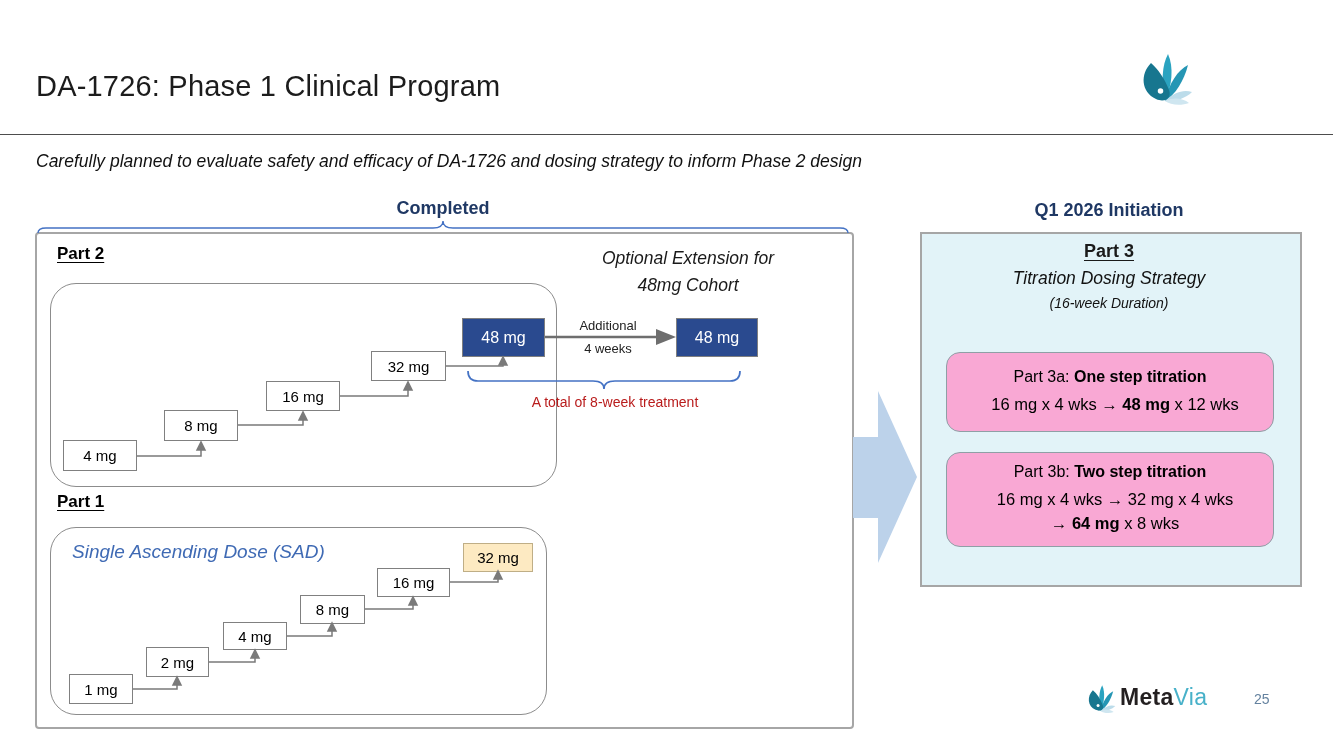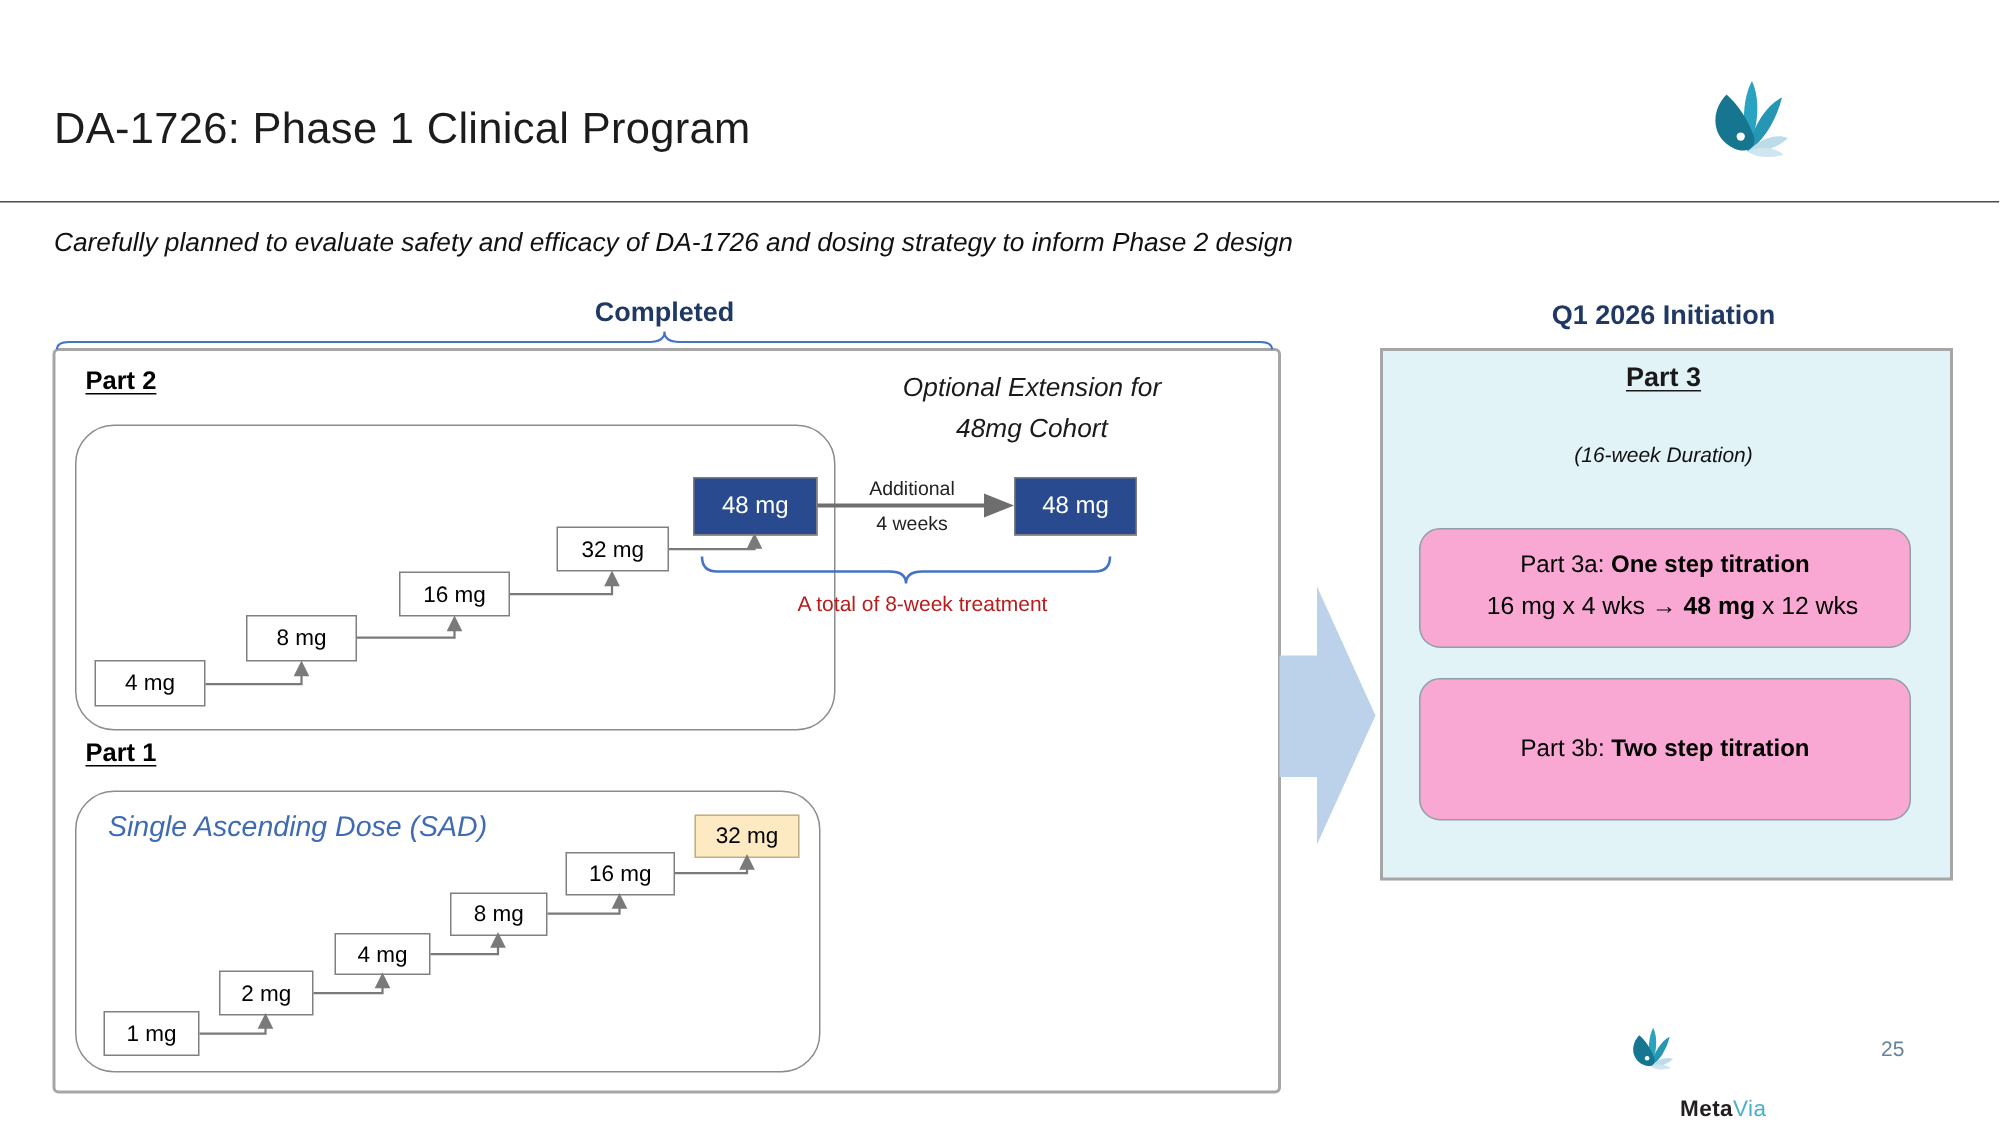--- a/index.html
+++ b/index.html
@@ -41,21 +41,21 @@
   .p3-head span{text-decoration:underline;text-underline-offset:3px;}
   .p3-sub{left:920px;top:268px;width:378px;text-align:center;font-size:17.5px;font-style:italic;color:#111;}
   .p3-dur{left:920px;top:295px;width:378px;text-align:center;font-size:14px;font-style:italic;color:#111;}
   .optbox{left:946px;width:328px;background:#f9a8d4;border:1.4px solid #8f9fa6;border-radius:14px;
           display:flex;flex-direction:column;align-items:center;justify-content:center;gap:7px;box-sizing:border-box;}
   .optA{top:352px;height:80px;}
   .optB{top:452px;height:95px;}
   .opt-title{font-size:16px;color:#000;}
   .opt-dose{font-size:16.5px;color:#000;text-align:center;line-height:1.45;margin-left:10px;}
   
-  .brand{left:1120px;top:684px;font-size:15px;letter-spacing:.3px;margin-top:47px;}
+  .brand{left:1120px;top:684px;font-size:23px;letter-spacing:.3px;}
   .brand .meta{color:#231f20;font-weight:bold;}
   .brand .via{color:#48b1c9;font-weight:normal;}
   .pagenum{left:1254px;top:691px;font-size:14px;color:#5d7fa0;color:#64829f;}
   svg{display:block;}
   .overlay{left:0;top:0;pointer-events:none;}
 </style>
 </head>
 <body>
 
 <div id="slide">
@@ -106,28 +106,33 @@
   <div class="abs sad">Single Ascending Dose (SAD)</div>
 
   <div class="abs dose" style="left:69px;top:674px;width:64px;height:30px;">1 mg</div>
   <div class="abs dose" style="left:146px;top:647px;width:63px;height:30px;">2 mg</div>
   <div class="abs dose" style="left:223px;top:622px;width:64px;height:28px;">4 mg</div>
   <div class="abs dose" style="left:300px;top:595px;width:65px;height:29px;">8 mg</div>
   <div class="abs dose" style="left:377px;top:568px;width:73px;height:29px;">16 mg</div>
   <div class="abs dose cream" style="left:463px;top:543px;width:70px;height:29px;">32 mg</div>
 
   <div class="abs p3-head"><span>Part 3</span></div>
+  <div class="abs p3-sub">Titration Dosing Strategy</div>
   <div class="abs p3-dur">(16-week Duration)</div>
 
   <div class="abs optbox optA">
     <div class="opt-title"><span>Part 3a: </span><b>One step titration</b></div>
     <div class="opt-dose"><span>16 mg x 4 wks → </span><b>48 mg</b><span> x 12 wks</span></div>
   </div>
   <div class="abs optbox optB">
     <div class="opt-title"><span>Part 3b: </span><b>Two step titration</b></div>
+    <div class="opt-dose">
+      <span>16 mg x 4 wks → 32 mg x 4 wks</span><br>
+      <span>→ </span><b>64 mg</b><span> x 8 wks</span>
+    </div>
   </div>
 
   <svg class="abs overlay" width="1333" height="749" viewBox="0 0 1333 749">
 
     <path d="M38,233 Q38,228 46,228 L433,228 Q443,228 443,221 Q443,228 453,228 L840,228 Q848,228 848,233" fill="none" stroke="#4472c4" stroke-width="1.4"></path>
 
     <g stroke="#7a7a7a" stroke-width="1.5" fill="#7a7a7a">
       <path d="M137,456 H201 V449" fill="none"></path>
         <polygon points="197,450 205,450 201,442"></polygon>
       <path d="M238,425 H303 V419" fill="none"></path>

